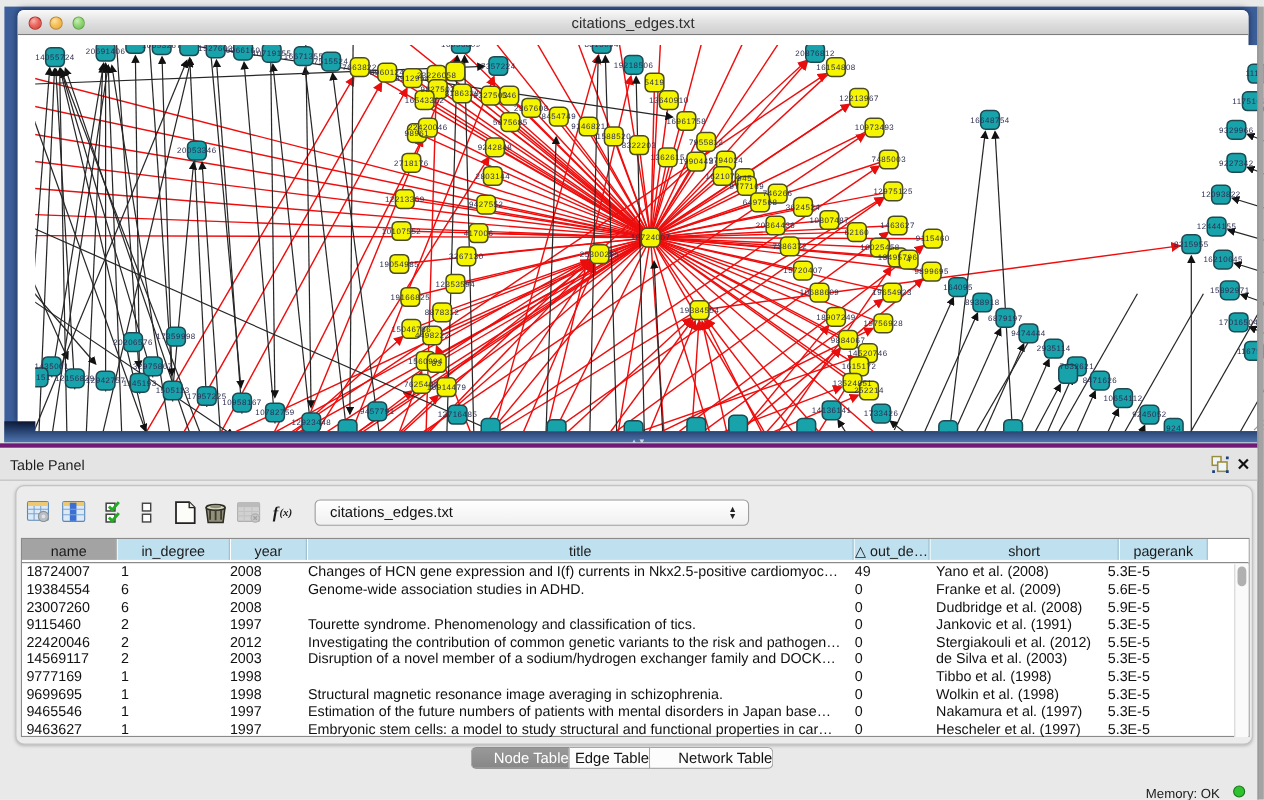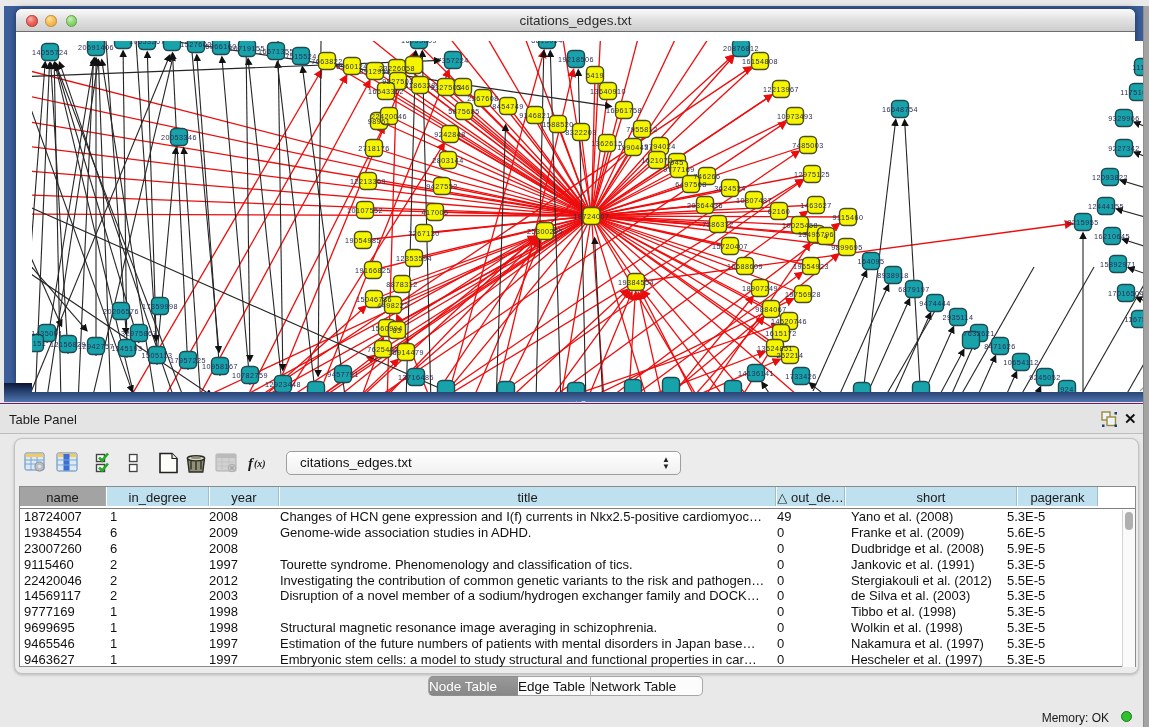--- a/index.html
+++ b/index.html
@@ -5,39 +5,39 @@
 html,body{width:1149px;height:727px;overflow:hidden}
 body{font-family:"Liberation Sans",sans-serif;background:#e9e9e9;position:relative}
 .net{position:absolute;left:4px;top:6px;width:1139px;height:396px;background:#3c5f9b}
 .netbottom{position:absolute;left:0;top:377px;width:100%;height:19px;background:linear-gradient(#101c38,#1d3560 30%,#4f74ae)}
 .win{position:absolute;left:12px;top:3px;width:1119px;height:374px;border-radius:6px 6px 0 0;background:#fff;box-shadow:0 0 6px rgba(0,0,20,.55)}
 .tbar{position:absolute;left:0;top:0;width:100%;height:23px;border-radius:6px 6px 0 0;background:linear-gradient(#fafafa,#e3e3e3 45%,#cdcdcd);border-bottom:1px solid #6e6e6e}
 .tl{position:absolute;top:6px;width:11.5px;height:11.5px;border-radius:50%}
 .title{position:absolute;top:4px;left:0;width:100%;text-align:center;font-size:13.5px;color:#2c2c2c}
 .grip{position:absolute;left:569px;top:393px;width:12px;height:7px;color:#c8d2e2;font-size:7px;line-height:7px;text-align:center}
 .rstrip{position:absolute;left:1143px;top:6px;width:6px;height:721px;background:#a3a3a3;border-left:1px solid #8e8e8e}
-.tp{position:absolute;left:0;top:403px;width:1143px;height:324px;background:#e9e9e9;border-top:1px solid #701a75}
+.tp{position:absolute;left:0;top:403px;width:1143px;height:324px;background:#e9e9e9;border-top:4px solid #701a75}
 .tphead{position:absolute;left:0;top:1px;width:100%;height:29px;background:#e4e4e4;border-bottom:1px solid #bdbdbd}
 .tphead .t{position:absolute;left:9px;top:7px;font-size:13px;color:#1c1c1c}
 .panel{position:absolute;left:14px;top:34px;width:1125px;height:236px;background:#ececec;border:1px solid #c2c2c2;border-radius:8px;box-shadow:0 1px 3px rgba(0,0,0,.22)}
 .combo{position:absolute;left:271px;top:12px;width:395px;height:24px;background:linear-gradient(#fff,#f0f0f0);border:1px solid #9e9e9e;border-radius:5px;font-size:13.5px;color:#111;line-height:22px;padding-left:13px}
 .combo .st{position:absolute;right:10px;top:4px;font-size:8px;color:#222;line-height:7px}
 .tbl{position:absolute;left:4px;top:47px;width:1117px;height:181px;background:#fff;border:1px solid #8a8a8a}
 .thead{position:absolute;left:0;top:0;width:100%;height:22px;background:#fff;border-bottom:1px solid #7e7e7e;font-size:13px;color:#1a1a1a}
 .thead span{position:absolute;top:0;padding-top:3px;text-align:center;border-right:1px solid #9cbecd;height:19px;background:#bfe0ef}
 .rows{position:absolute;left:0;top:22px;width:100%;font-size:13px;color:#111}
 .tr{position:relative;height:15.9px;line-height:15.9px;white-space:nowrap}
 .tr span{position:absolute;top:0;overflow:hidden}
 .c0{left:4px;width:94px}.c1{left:90px;width:100px}.c2{left:189px;width:70px}
 .c3{left:260px;width:492px}.c4{left:757px;width:70px}
 .c5{left:831px;width:166px}.c6{left:987px;width:100px}
 .sbar{position:absolute;left:1102px;top:23px;width:13px;height:157px;background:#fafafa;border-left:1px solid #d4d4d4}
 .sbar .th{position:absolute;left:2px;top:2px;width:8px;height:18px;border-radius:4px;background:#b0b0b0}
 .tabs{position:absolute;left:428px;top:272px;height:20px;font-size:13.5px;line-height:19px}
-.tabs span{float:left;height:20px;border:1px solid #a6a6a6;border-left:none;background:#fcfcfc;color:#111;text-align:left}
+.tabs span{float:left;height:20px;border:1px solid #a6a6a6;border-left:none;background:#fcfcfc;color:#111;text-align:right}
 .tabs span.sel{background:linear-gradient(#999,#878787);color:#fff;border-color:#8e8e8e}
 .tabs span:first-child{border-left:1px solid #a6a6a6;border-radius:5px 0 0 5px}
 .tabs span:last-child{border-radius:0 5px 5px 0}
 .mem{position:absolute;right:34px;top:307px;font-size:12px;color:#1a1a1a}
 .memdot{position:absolute;left:1121px;top:307px;width:11px;height:11px;border-radius:50%;background:#2ec22e;border:1.5px solid #1a741a}
 .fico{position:absolute;left:1101px;top:7px;width:17px;height:17px}
 .xico{position:absolute;left:1124px;top:6px;font-size:15px;font-weight:bold;color:#111}
 </style></head>
 <body>
 <div class="net">

